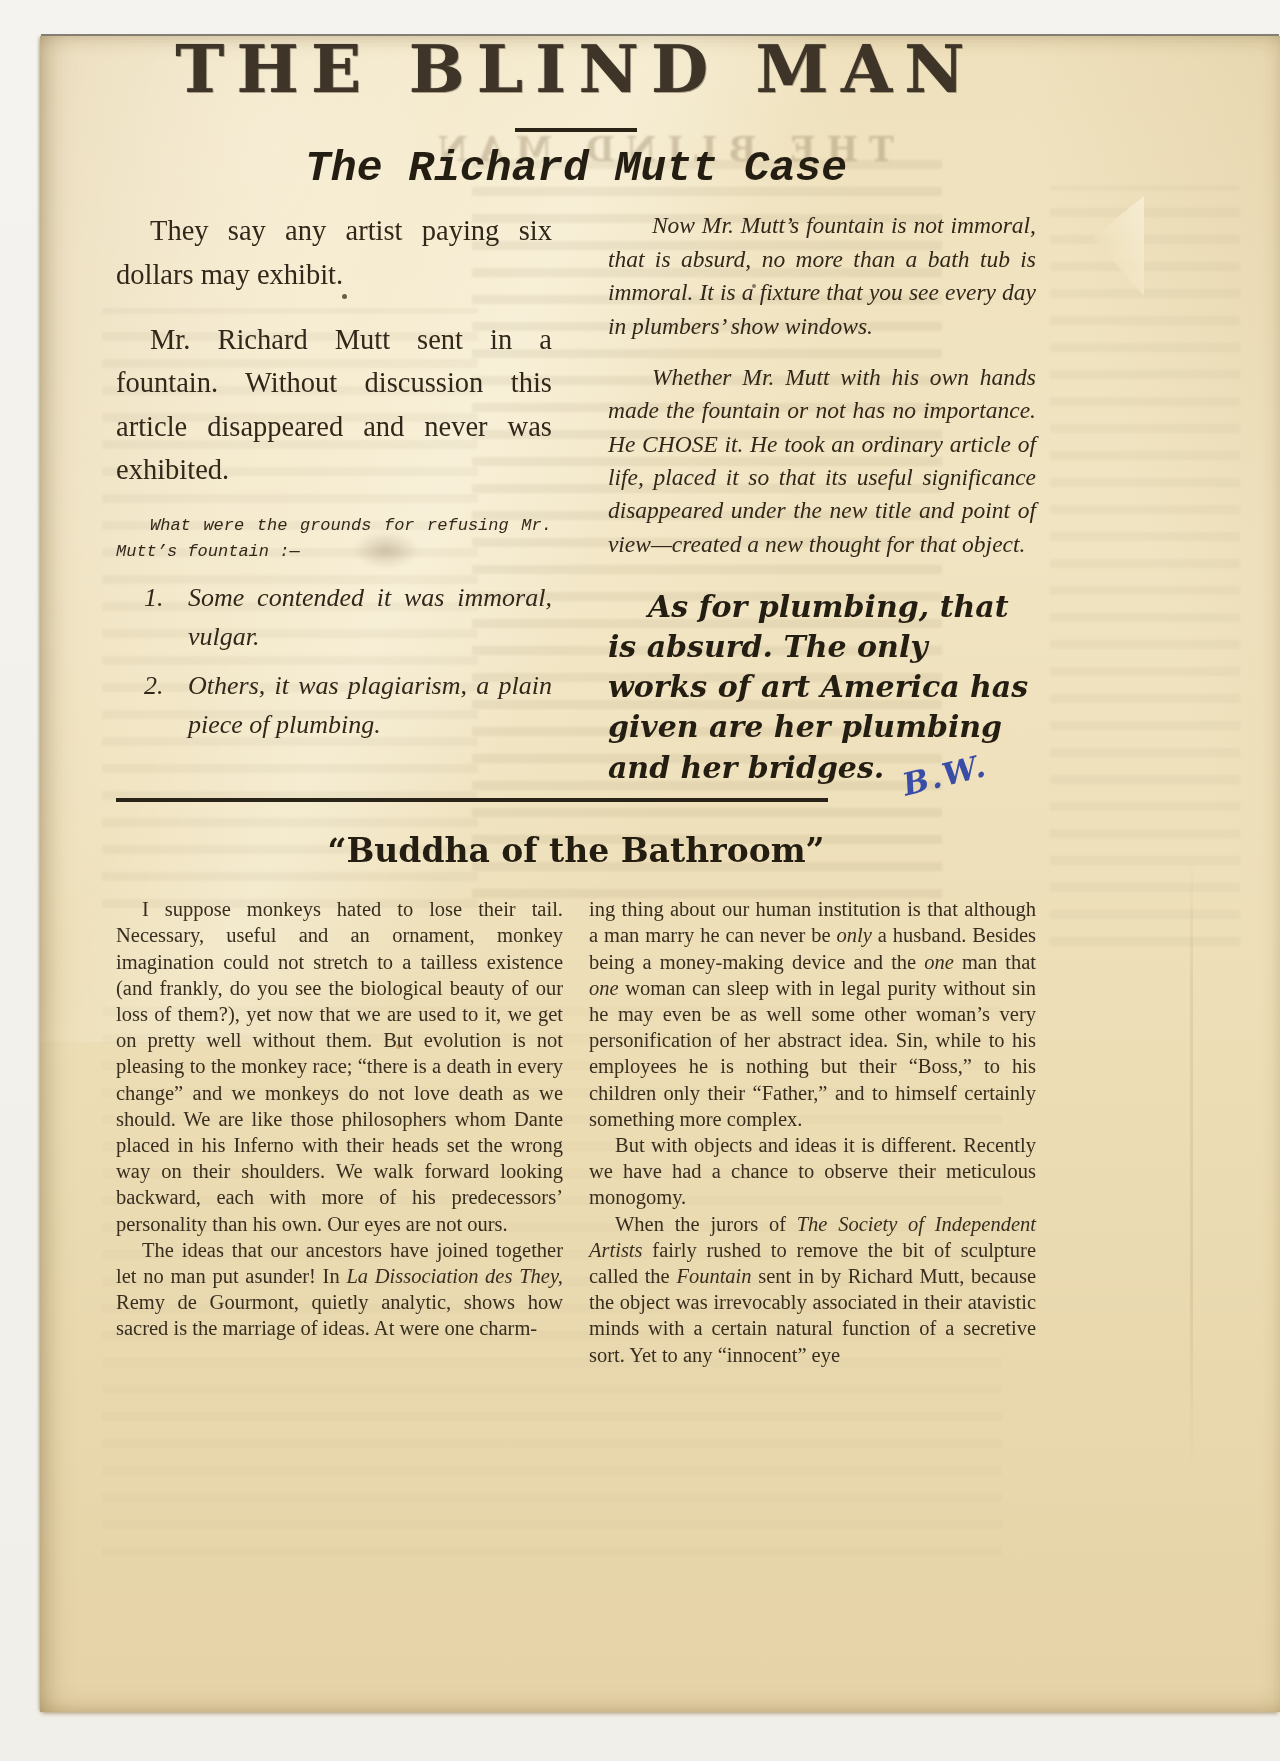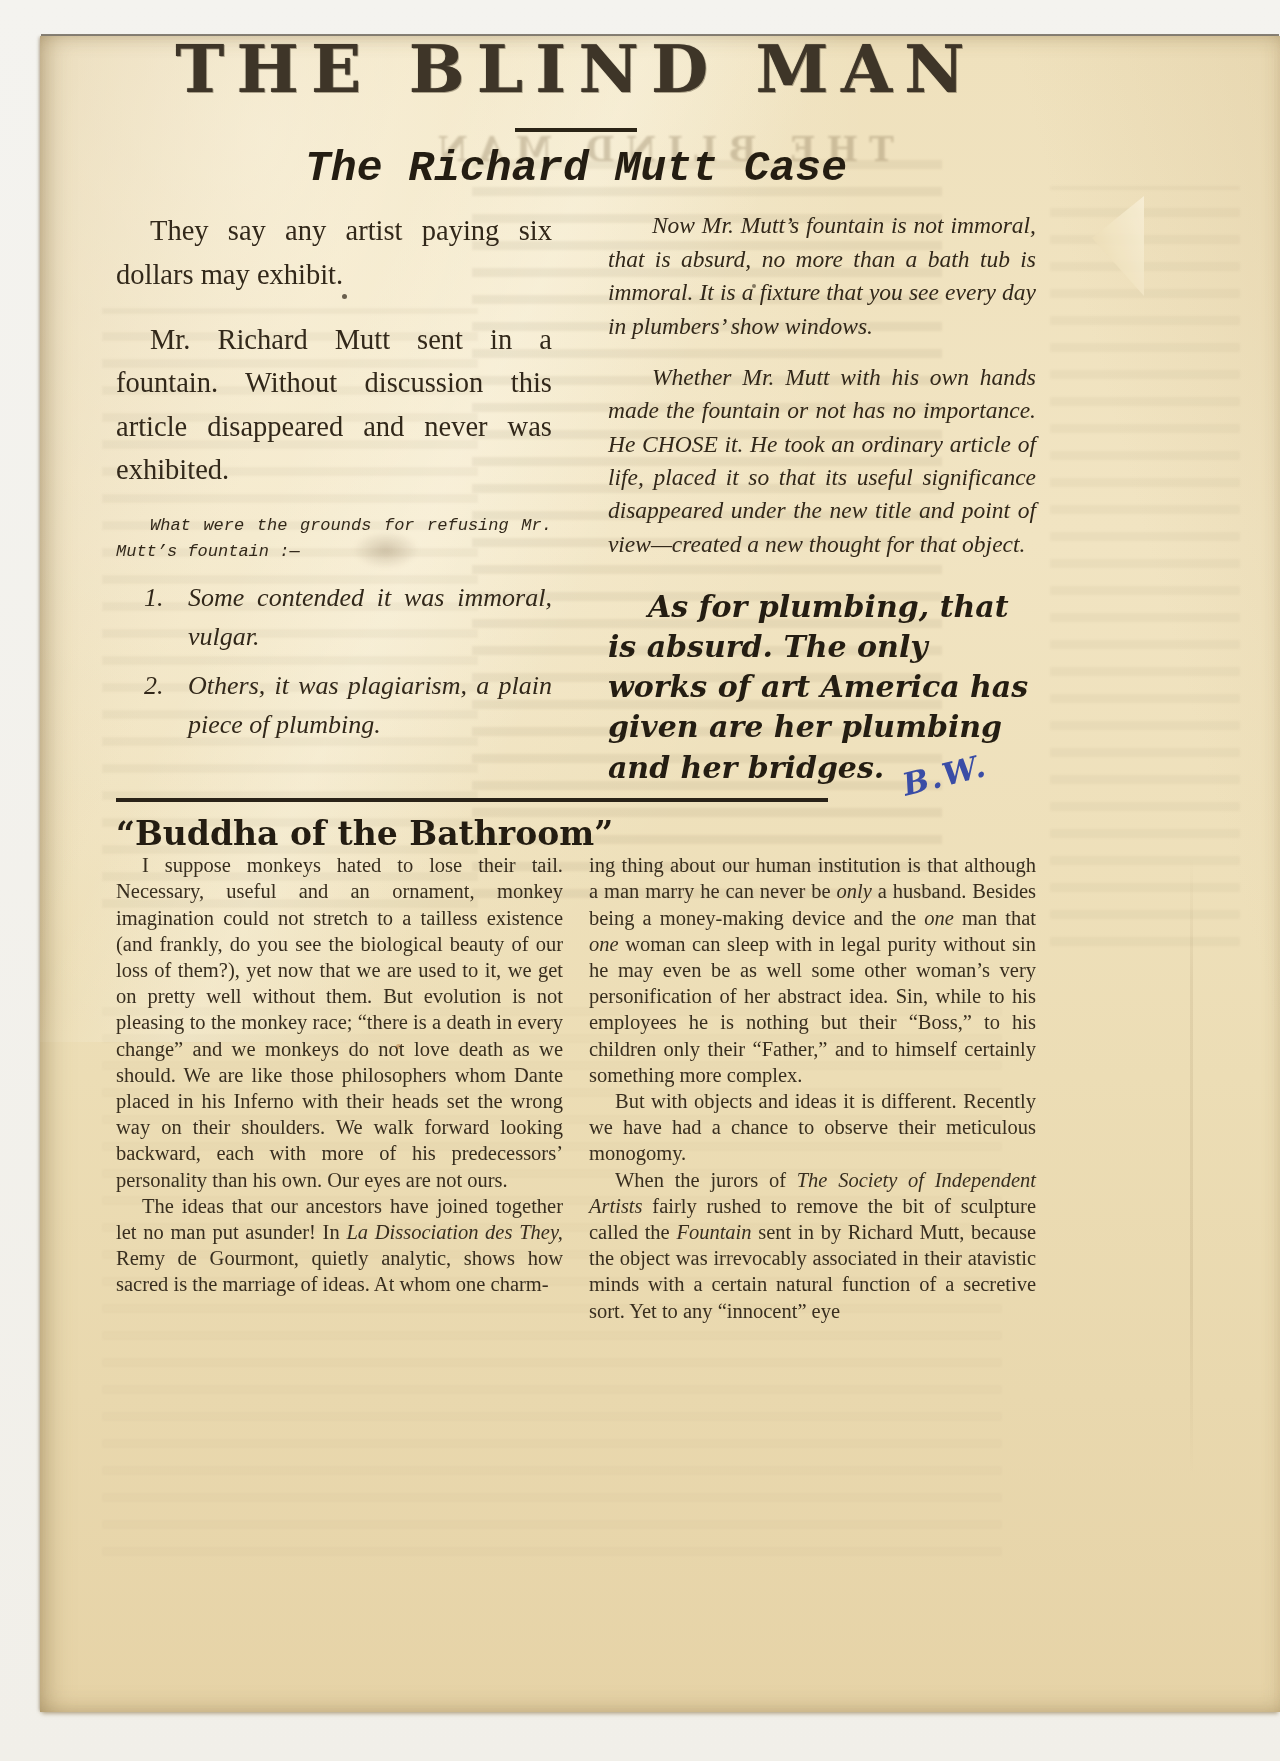--- a/index.html
+++ b/index.html
@@ -106,24 +106,24 @@
     font-family:"DejaVu Serif",serif;font-weight:bold;font-style:italic;color:#241d12;
     font-size:30px;line-height:1.33;text-align:left;margin:0;text-indent:40px;
   }
   .annotation{
     display:inline-block;font-family:"DejaVu Serif",serif;font-style:italic;
     font-size:31px;color:#3a4da6;transform:rotate(-14deg) translateY(8px);
     margin-left:16px;letter-spacing:2px;text-indent:0;
   }
   .section-divider{width:712px;height:4px;background:#2a2318;margin-top:10px;}
   .buddha-title{
-    margin-top:14px;font-family:"DejaVu Serif",serif;font-weight:bold;
+    margin-top:31px;text-align:center;font-family:"DejaVu Serif",serif;font-weight:bold;
     font-size:33px;line-height:1.1;color:#241d12;
   }
-  .cols2{display:flex;gap:26px;margin-top:0;}
+  .cols2{display:flex;gap:26px;margin-top:27px;}
   .col2{width:447px;}
   .body-p{
     font-family:"Liberation Serif",serif;font-size:20.5px;line-height:26.2px;
     color:#382e1f;text-align:justify;margin:0;text-indent:26px;
   }
   .body-p i{font-style:italic;}
 </style>
 </head>
 <body>
 
@@ -172,21 +172,21 @@
       </div>
     </div>
 
     <div class="section-divider"></div>
 
     <div class="buddha-title">“Buddha of the Bathroom”</div>
 
     <div class="cols2">
       <div class="col2">
         <p class="body-p"><span>I suppose monkeys hated to lose their tail.  Necessary, useful and an ornament, monkey imagination could not stretch to a tailless existence (and frankly, do you see the biological beauty of our loss of them?), yet now that we are used to it, we get on pretty well without them.  But evolution is not pleasing to the monkey race; “there is a death in every change” and we monkeys do not love death as we should.  We are like those philosophers whom Dante placed in his Inferno with their heads set the wrong way on their shoulders.  We walk forward looking backward, each with more of his predecessors’ personality than his own.  Our eyes are not ours.</span></p>
-        <p class="body-p"><span>The ideas that our ancestors have joined together let no man put asunder!  In </span><i>La Dissociation des They,</i><span> Remy de Gourmont, quietly analytic, shows how sacred is the marriage of ideas.  At whom one charm-</span></p>
+        <p class="body-p"><span>The ideas that our ancestors have joined together let no man put asunder!  In </span><i>La Dissociation des They,</i><span> Remy de Gourmont, quietly analytic, shows how sacred is the marriage of ideas.  At were one charm-</span></p>
       </div>
       <div class="col2">
         <p class="body-p" style="text-indent:0"><span>ing thing about our human institution is that although a man marry he can never be </span><i>only</i><span> a husband.  Besides being a money-making device and the </span><i>one</i><span> man that </span><i>one</i><span> woman can sleep with in legal purity without sin he may even be as well some other woman’s very personification of her abstract idea.  Sin, while to his employees he is nothing but their “Boss,” to his children only their “Father,” and to himself certainly something more complex.</span></p>
         <p class="body-p"><span>But with objects and ideas it is different.  Recently we have had a chance to observe their meticulous monogomy.</span></p>
         <p class="body-p"><span>When the jurors of </span><i>The Society of Independent Artists</i><span> fairly rushed to remove the bit of sculpture called the </span><i>Fountain</i><span> sent in by Richard Mutt, because the object was irrevocably associated in their atavistic minds with a certain natural function of a secretive sort.  Yet to any “innocent” eye</span></p>
       </div>
     </div>
 
   </div>
 </div>

